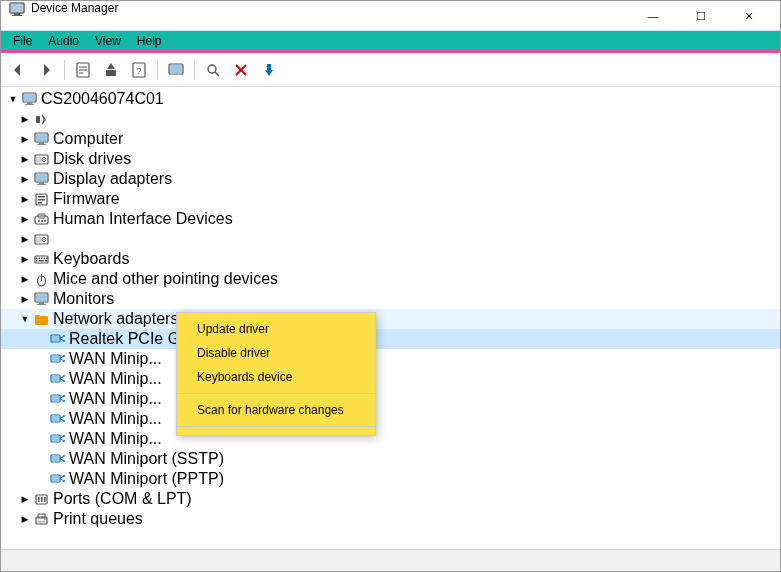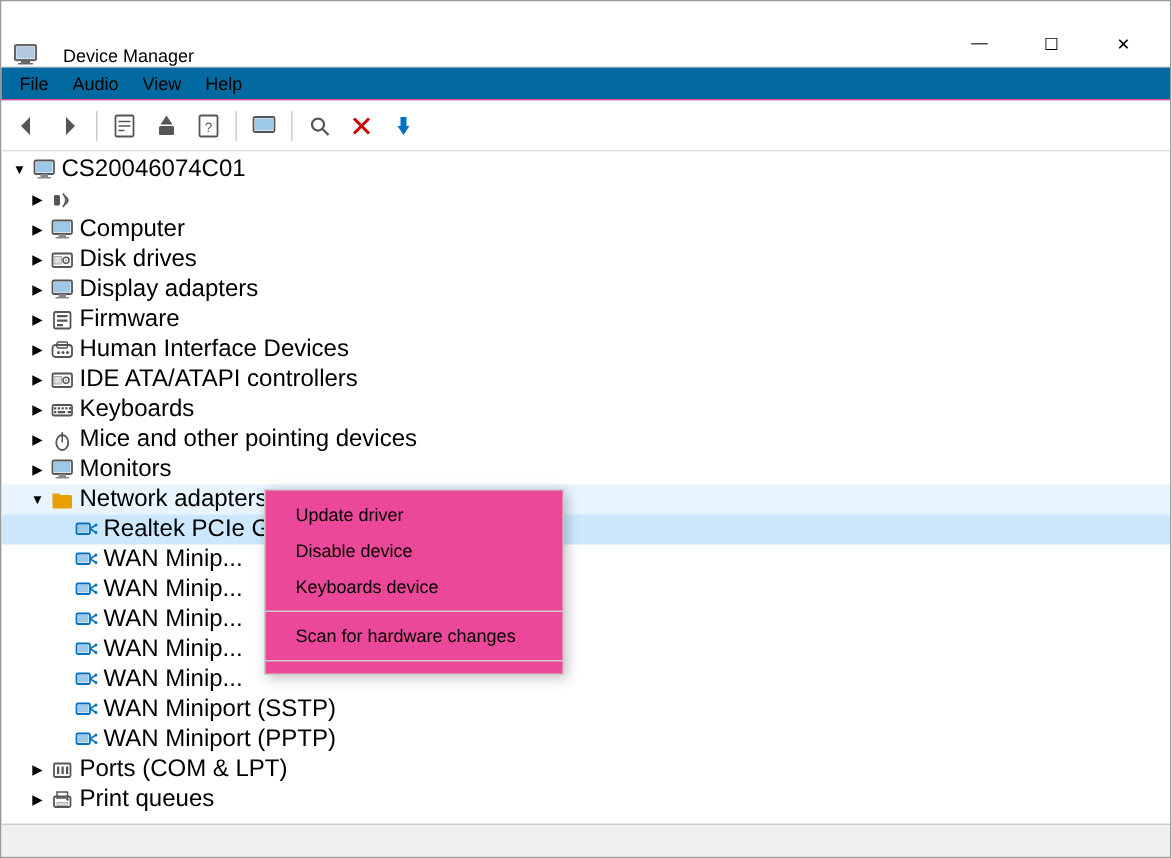--- a/index.html
+++ b/index.html
@@ -14,27 +14,26 @@
     .window {
       width: 781px;
       height: 572px;
       background: #fff;
       border: 1px solid #999;
       display: flex;
       flex-direction: column;
     }
     .title-bar {
       background: #fff;
-      height: 44px;
-      display: flex;
-      align-items: flex-end;
+      height: 30px;
+      display: flex;
+      align-items: flex-start;
       padding: 0 8px;
       border-bottom: 1px solid #e0e0e0;
       user-select: none;
-      gap: 11px;
     }
     .title-bar-icon {
       width: 16px;
       height: 16px;
       margin-right: 6px;
       flex-shrink: 0;
     }
     .title-bar-text {
       flex: 1;
       font-size: 12px;
@@ -53,22 +52,22 @@
       cursor: pointer;
       display: flex;
       align-items: center;
       justify-content: center;
     }
     .menu-bar {
       height: 22px;
       display: flex;
       align-items: center;
       padding: 0 4px;
-      border-bottom: 1px solid #ec4899;
-      background: #0369a1;
+      border-bottom: 3px solid #ec4899;
+      background: #14b8a6;
     }
     .menu-item {
       padding: 2px 8px;
       cursor: pointer;
       font-size: 12px;
     }
     .toolbar {
       height: 34px;
       display: flex;
       align-items: center;
@@ -147,21 +146,21 @@
       display: flex;
       align-items: center;
       padding: 0 8px;
       font-size: 11px;
     }
     
     .context-menu {
       position: absolute;
       top: 225px;
       left: 175px;
-      background: #ec4899;
+      background: #fde047;
       border: 1px solid #ccc;
       box-shadow: 2px 2px 8px rgba(0,0,0,0.25);
       z-index: 100;
       min-width: 200px;
       padding: 4px 0;
     }
     .ctx-item {
       padding: 5px 20px;
       cursor: pointer;
       font-size: 12px;
@@ -363,21 +362,20 @@
       <div class="tree-item indent1">
         <span class="expand-btn">▶</span>
         <span class="item-icon">
           <svg width="15" height="15" viewBox="0 0 15 15">
             <rect x="1" y="3" width="13" height="9" rx="1" fill="none" stroke="#555" stroke-width="1.2"></rect>
             <circle cx="10" cy="7.5" r="2" fill="none" stroke="#555" stroke-width="1"></circle>
             <circle cx="10" cy="7.5" r="0.5" fill="#555"></circle>
             <rect x="2" y="5" width="5" height="5" fill="#ddd" stroke="#999" stroke-width="0.5"></rect>
           </svg>
         </span>
-        <span class="item-label">IDE ATA/ATAPI controllers</span>
       </div>
 
       <div class="tree-item indent1">
         <span class="expand-btn">▶</span>
         <span class="item-icon">
           <svg width="15" height="15" viewBox="0 0 15 15">
             <rect x="1" y="4" width="13" height="7" rx="1" fill="none" stroke="#555" stroke-width="1.2"></rect>
             <rect x="2" y="5.5" width="1.5" height="1.5" fill="#555"></rect>
             <rect x="4.5" y="5.5" width="1.5" height="1.5" fill="#555"></rect>
             <rect x="7" y="5.5" width="1.5" height="1.5" fill="#555"></rect>
@@ -571,21 +569,21 @@
             <circle cx="11" cy="7" r="0.8" fill="#555"></circle>
           </svg>
         </span>
         <span class="item-label">Print queues</span>
       </div>
 
     </div>
 
     <div class="context-menu">
       <div class="ctx-item">Update driver</div>
-      <div class="ctx-item">Disable device</div>
+      <div class="ctx-item">Disable driver</div>
       <div class="ctx-item">Keyboards device</div>
       <div class="ctx-sep"></div>
       <div class="ctx-item">Scan for hardware changes</div>
       <div class="ctx-sep"></div>
     </div>
 
   </div>
 
   <div class="status-bar">
   </div>

